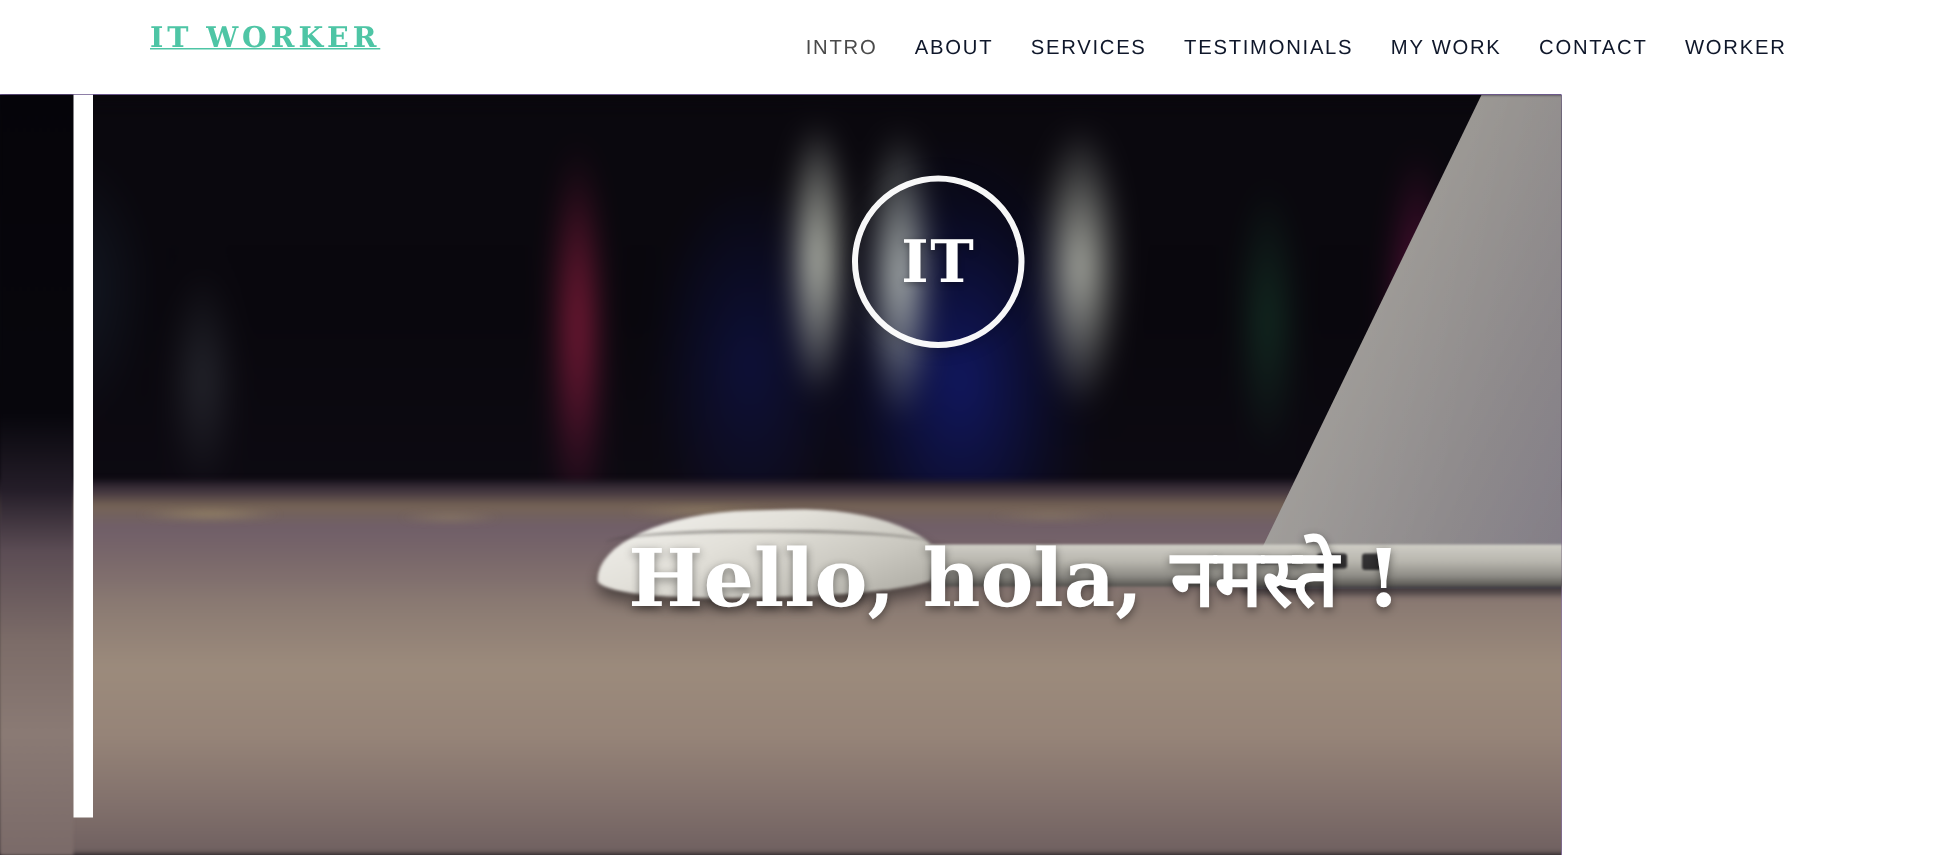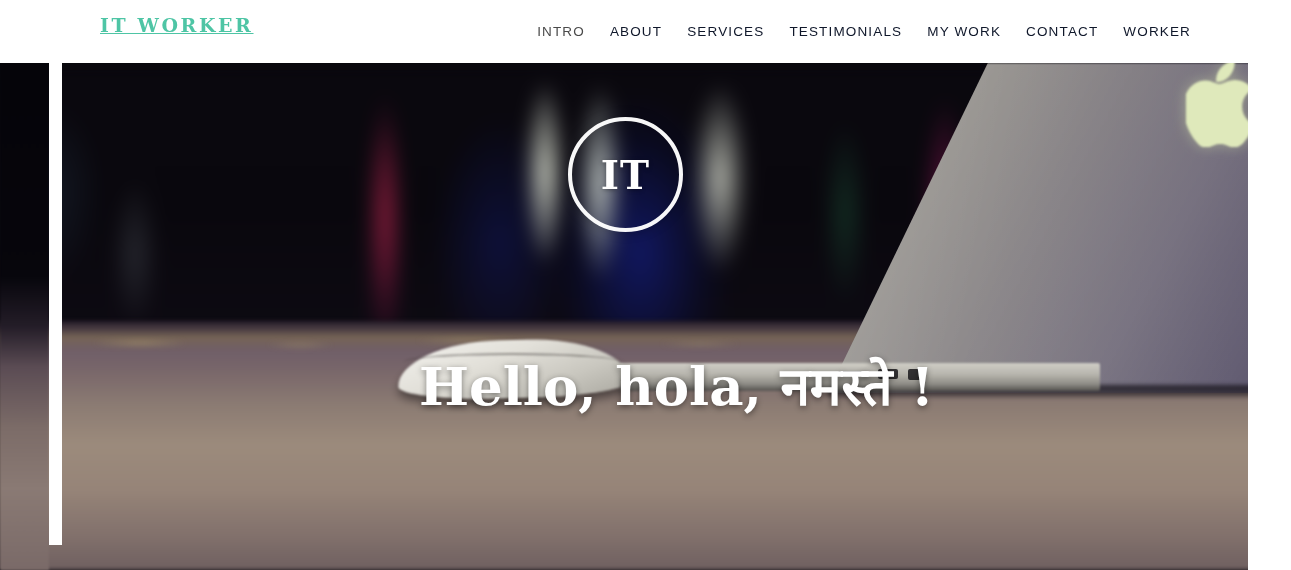--- a/index.html
+++ b/index.html
@@ -45,21 +45,21 @@
     white-space:nowrap;
     cursor:pointer;
   }
   .nav-link:first-child{ margin-left:0; }
   .nav-link.is-active{ color:#4a4a4a; }
 
   
   .hero{
     position:absolute;
     top:63px; left:0;
-    width:1248px; height:507px;
+    width:1041px; height:507px;
     overflow:hidden;
     background:#6d28d9;
   }
 
   
   .photo{
     position:absolute; inset:0;
     background:#08070c;
   }
   

